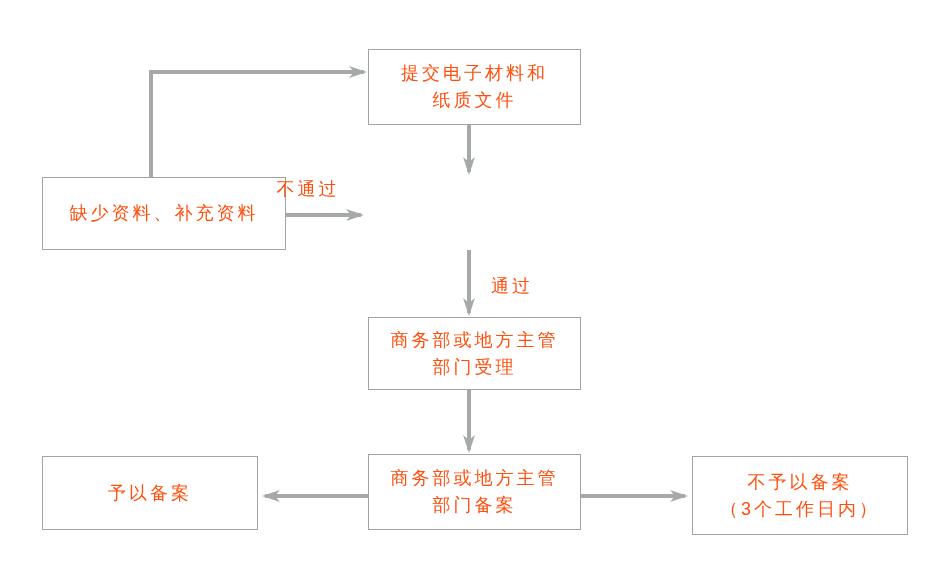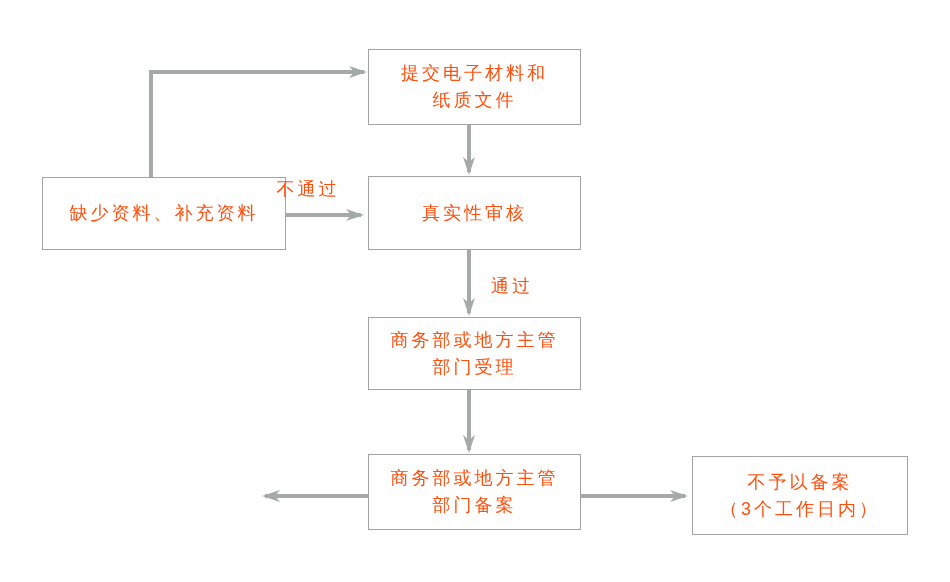--- a/index.html
+++ b/index.html
@@ -74,28 +74,28 @@
     <path d="M469,390 L469,450" fill="none" stroke="#a5aaa8" stroke-width="4" marker-end="url(#ah)"></path>
     <path d="M368,496 L265,496" fill="none" stroke="#a5aaa8" stroke-width="4" marker-end="url(#ah)"></path>
     <path d="M581,496 L685,496" fill="none" stroke="#a5aaa8" stroke-width="4" marker-end="url(#ah)"></path>
   </svg>
 
   <div class="node node-submit">提交电子材料和
 纸质文件</div>
 
   <div class="node node-missing">缺少资料、补充资料</div>
 
-  <div class="node node-review">真实性审核</div>
 
   <div class="node node-accept">商务部或地方主管
 部门受理</div>
 
   <div class="node node-file">商务部或地方主管
 部门备案</div>
 
+  <div class="node node-approved">予以备案</div>
 
   <div class="node node-rejected">不予以备案
 （3个工作日内）</div>
 
   <div class="edge-label label-fail">不通过</div>
 
   <div class="edge-label label-pass">通过</div>
 
 </div>
 

